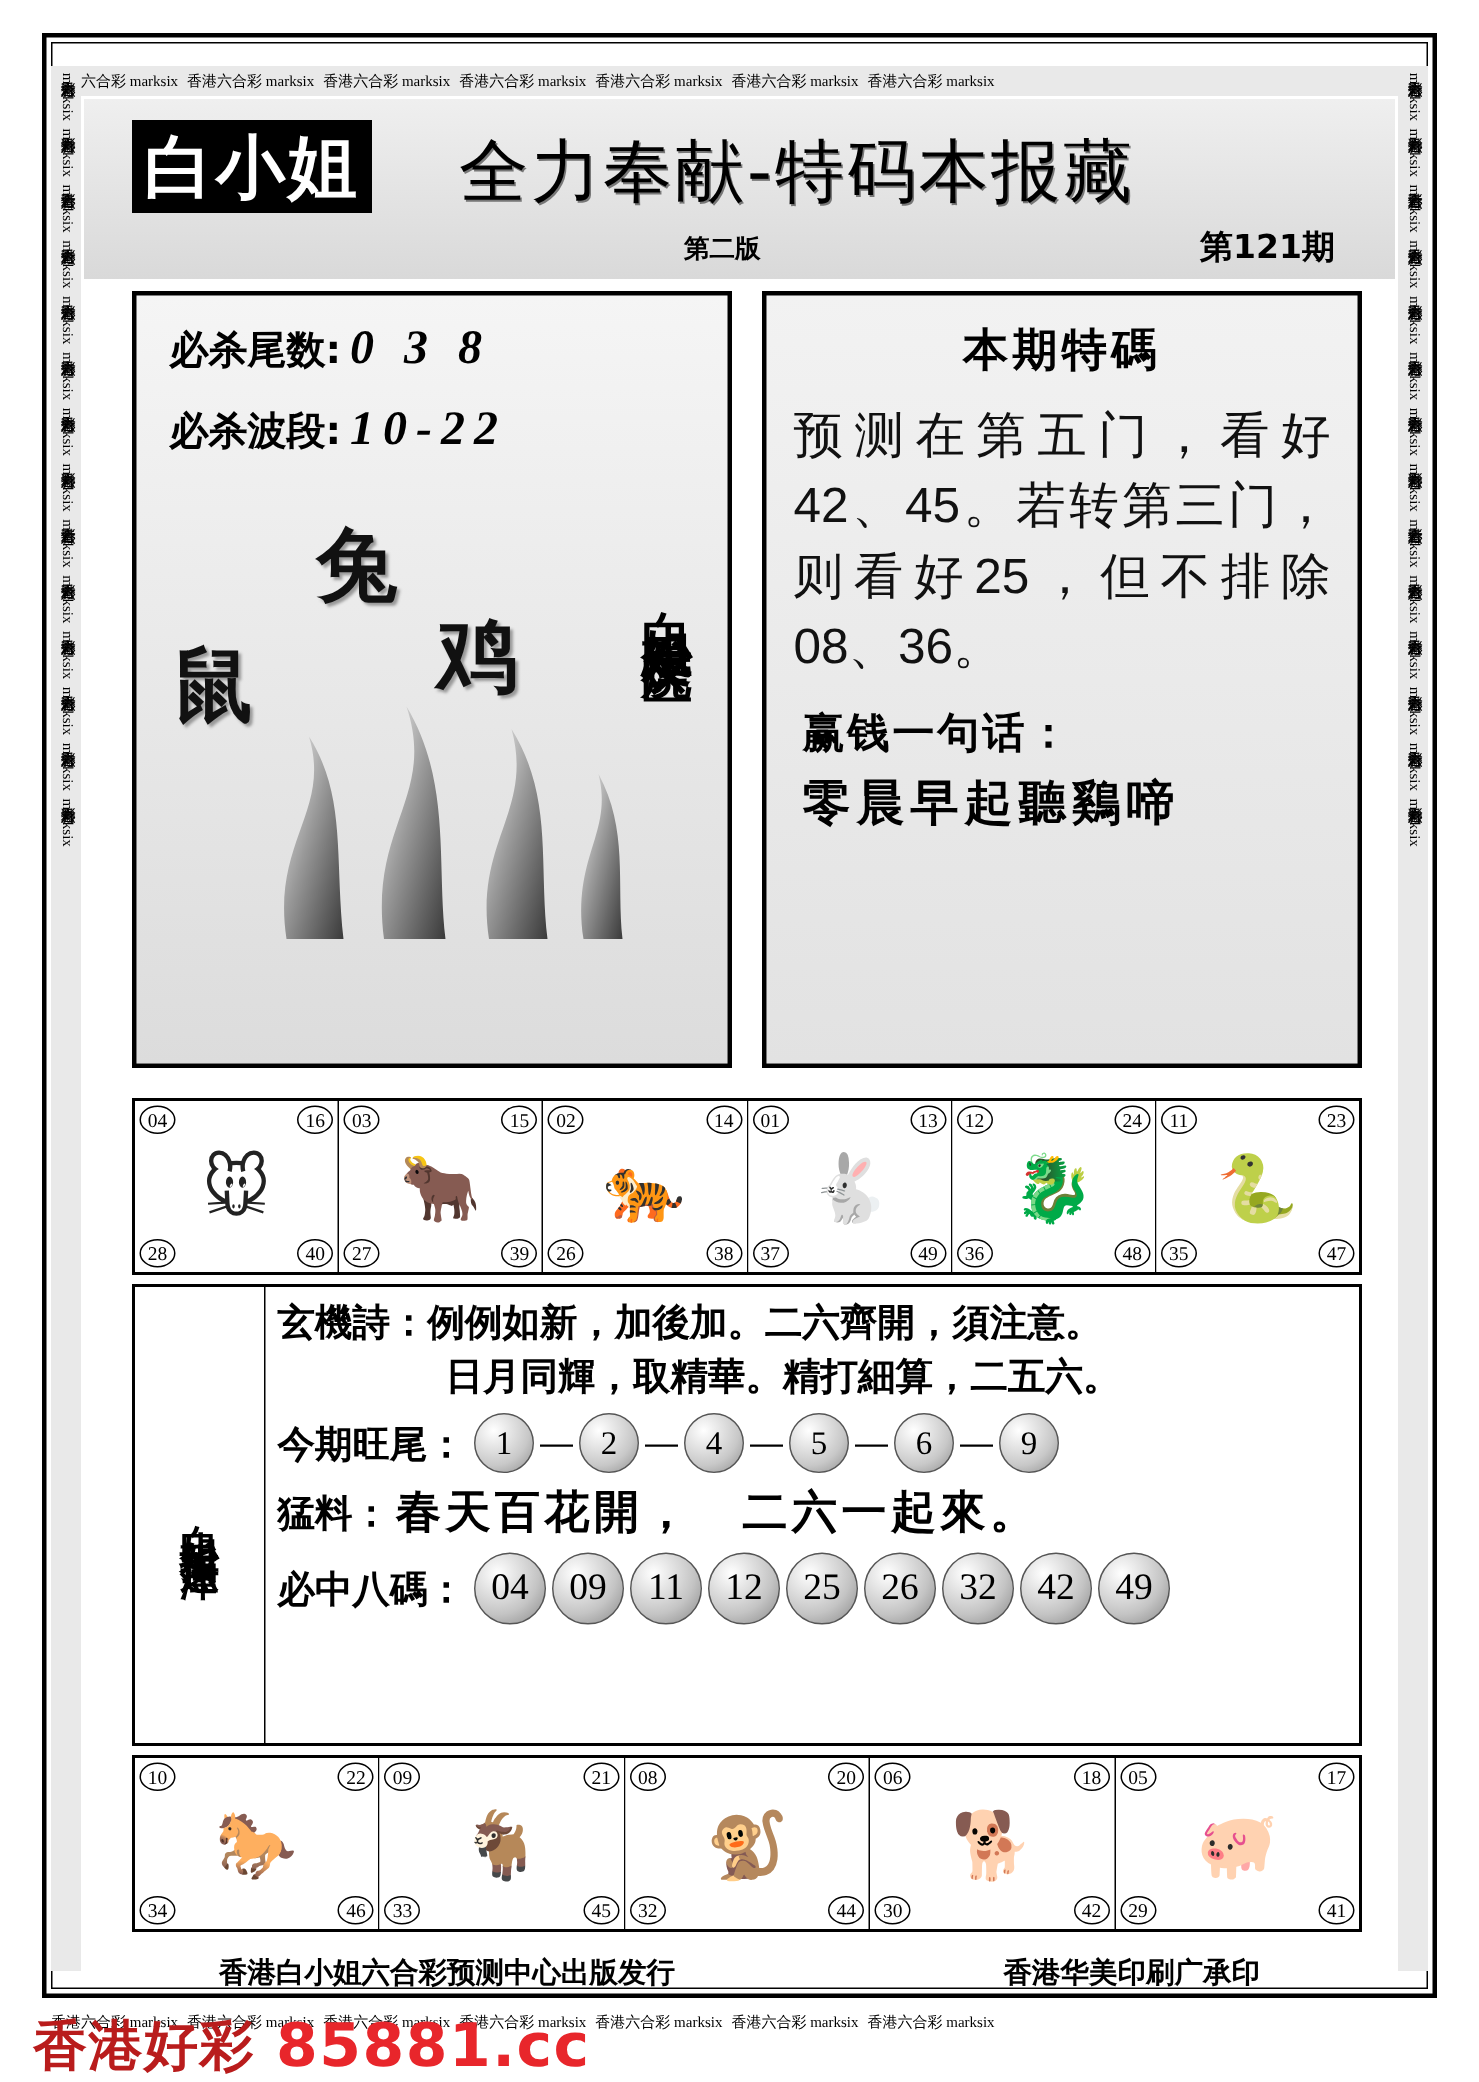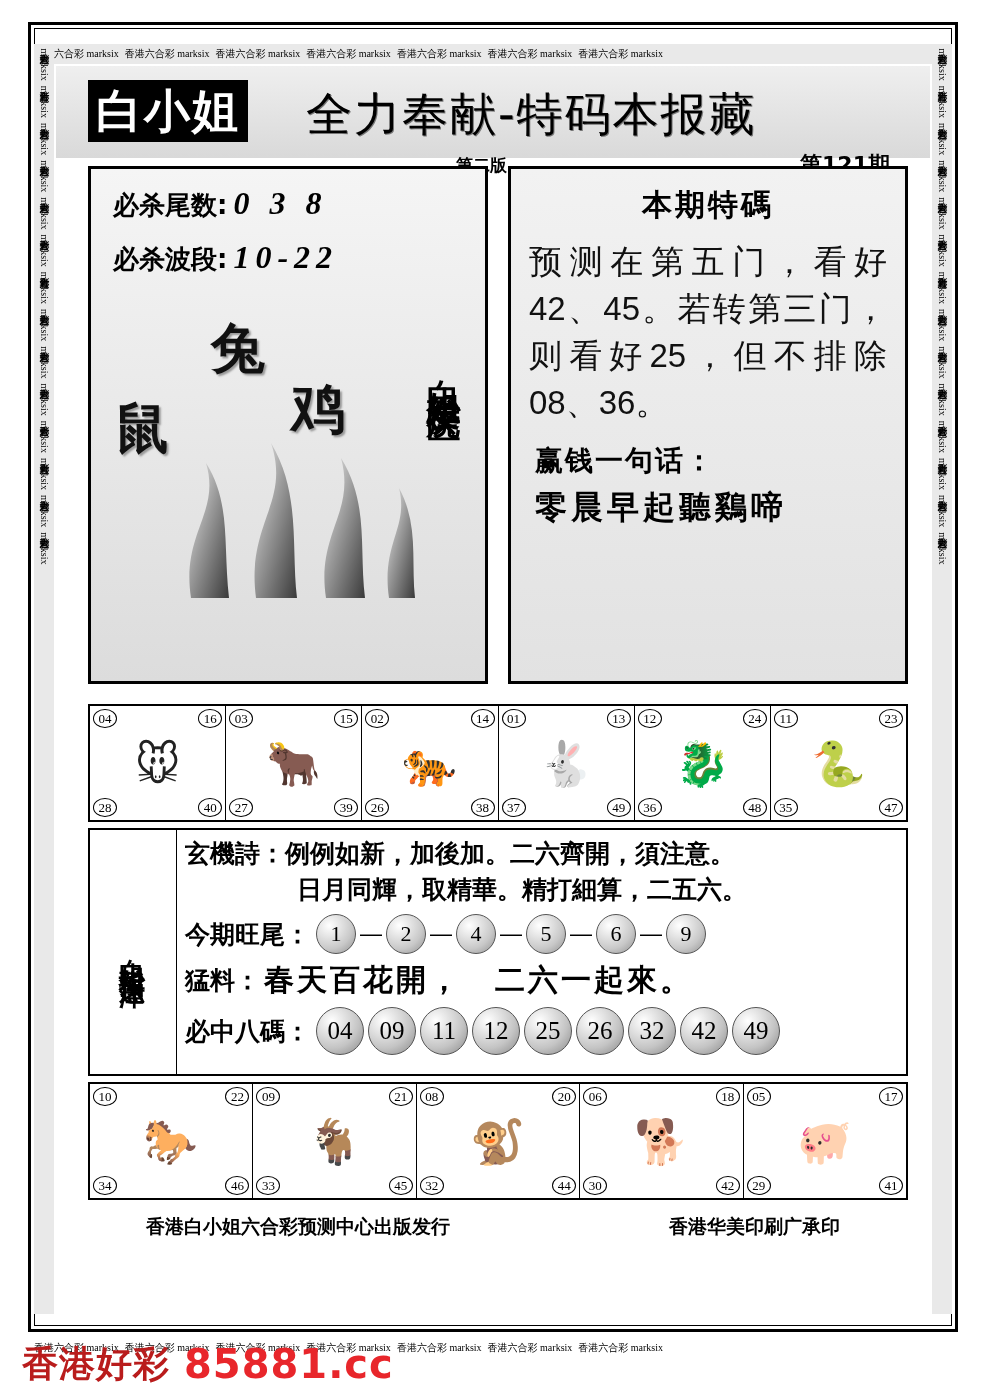--- a/index.html
+++ b/index.html
@@ -55,21 +55,21 @@
   }
 
   
   .content{
     position:absolute;left:56px;top:66px;width:874px;height:1228px;
     background:#ffffff;
   }
 
   
   .header{
-    position:relative;height:92px;
+    position:relative;height:120px;
     background:linear-gradient(#efefef,#d9d9d9);
     border-bottom:0;
   }
   .logo-box{
     position:absolute;left:32px;top:14px;
     background:#000;color:#fff;
     font-family:"DejaVu Sans", sans-serif;
     font-weight:bold;font-size:46px;line-height:58px;
     padding:2px 8px;letter-spacing:2px;
   }
@@ -173,21 +173,21 @@
   .n-br{right:3px;bottom:3px;}
   .animal{
     position:absolute;left:0;right:0;top:26px;height:64px;
     display:flex;align-items:center;justify-content:center;
     font-size:44px;color:#222;
     font-family:"DejaVu Sans", sans-serif;
   }
 
   
   .mid{
-    position:relative;margin:6px 32px 0 32px;width:820px;height:248px;
+    position:relative;margin:6px 32px 0 32px;width:820px;height:308px;
     border:2px solid #000;box-sizing:border-box;background:#fff;
     display:flex;
   }
   .mid-left{
     width:86px;border-right:1px solid #000;
     display:flex;align-items:center;justify-content:center;
   }
   .mid-left .vtxt{
     writing-mode:vertical-rl;
     font-family:"DejaVu Sans", sans-serif;font-weight:bold;

